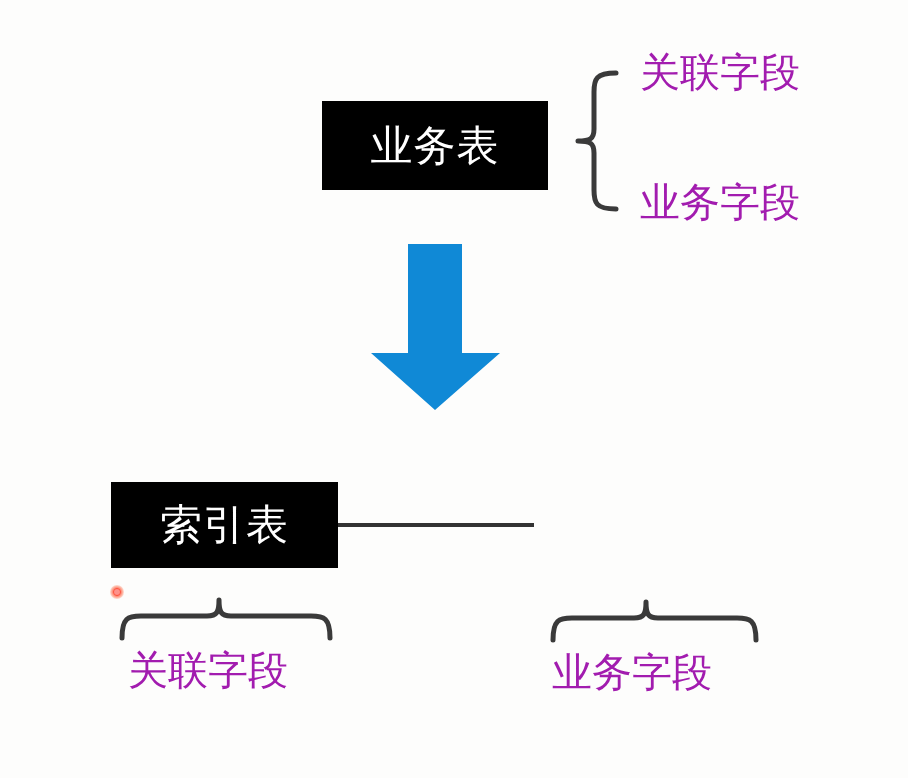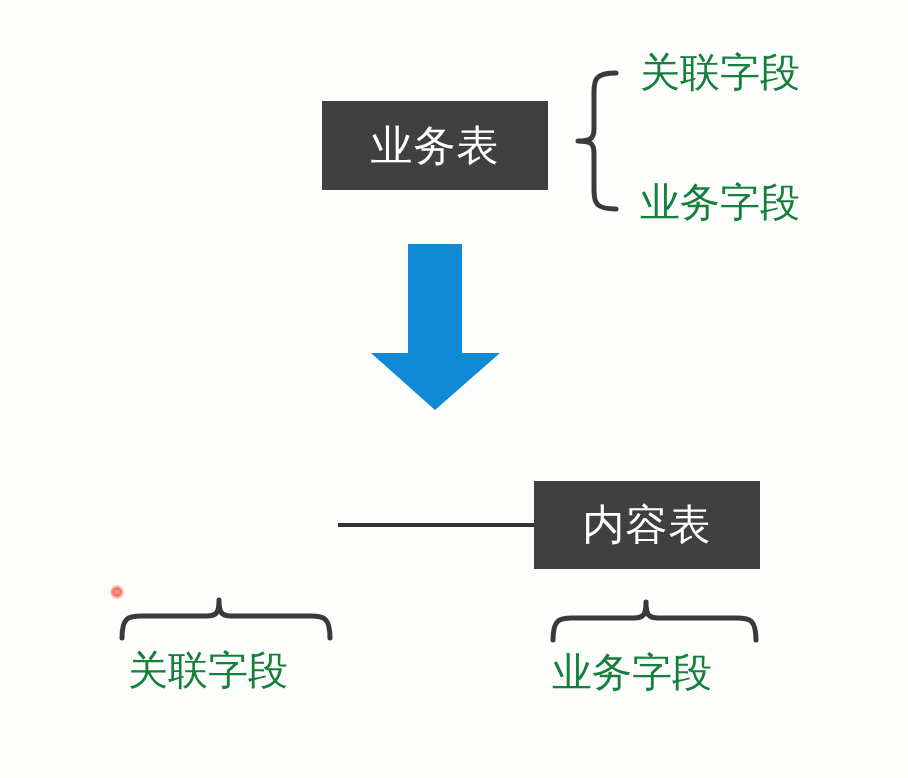--- a/index.html
+++ b/index.html
@@ -23,21 +23,21 @@
   #svg-layer {
     position: absolute;
     left: 0;
     top: 0;
     width: 908px;
     height: 778px;
     pointer-events: none;
   }
   .node-box {
     position: absolute;
-    background: #404040;
+    background: #000000;
     display: flex;
     align-items: center;
     justify-content: center;
     box-sizing: border-box;
   }
   .node-box .node-label {
     color: #ffffff;
     font-size: 42px;
     line-height: 1;
     letter-spacing: 1px;
@@ -57,21 +57,21 @@
     height: 86px;
   }
   #box-content {
     left: 534px;
     top: 481px;
     width: 226px;
     height: 88px;
   }
   .caption {
     position: absolute;
-    color: #15803d;
+    color: #a21caf;
     font-size: 40px;
     line-height: 1;
     white-space: nowrap;
   }
   #cap-assoc-field-top {
     left: 640px;
     top: 52px;
   }
   #cap-biz-field-top {
     left: 640px;
@@ -159,24 +159,24 @@
   </svg>
 
   <div class="node-box" id="box-business">
     <span class="node-label">业务表</span>
   </div>
 
   <div class="caption" id="cap-assoc-field-top">关联字段</div>
 
   <div class="caption" id="cap-biz-field-top">业务字段</div>
 
+  <div class="node-box" id="box-index">
+    <span class="node-label">索引表</span>
+  </div>
 
-  <div class="node-box" id="box-content">
-    <span class="node-label">内容表</span>
-  </div>
 
 
   <div class="caption" id="cap-assoc-field-bottom">关联字段</div>
 
   <div class="caption" id="cap-biz-field-bottom">业务字段</div>
 
   <div id="click-marker"></div>
 
 </div>
 

